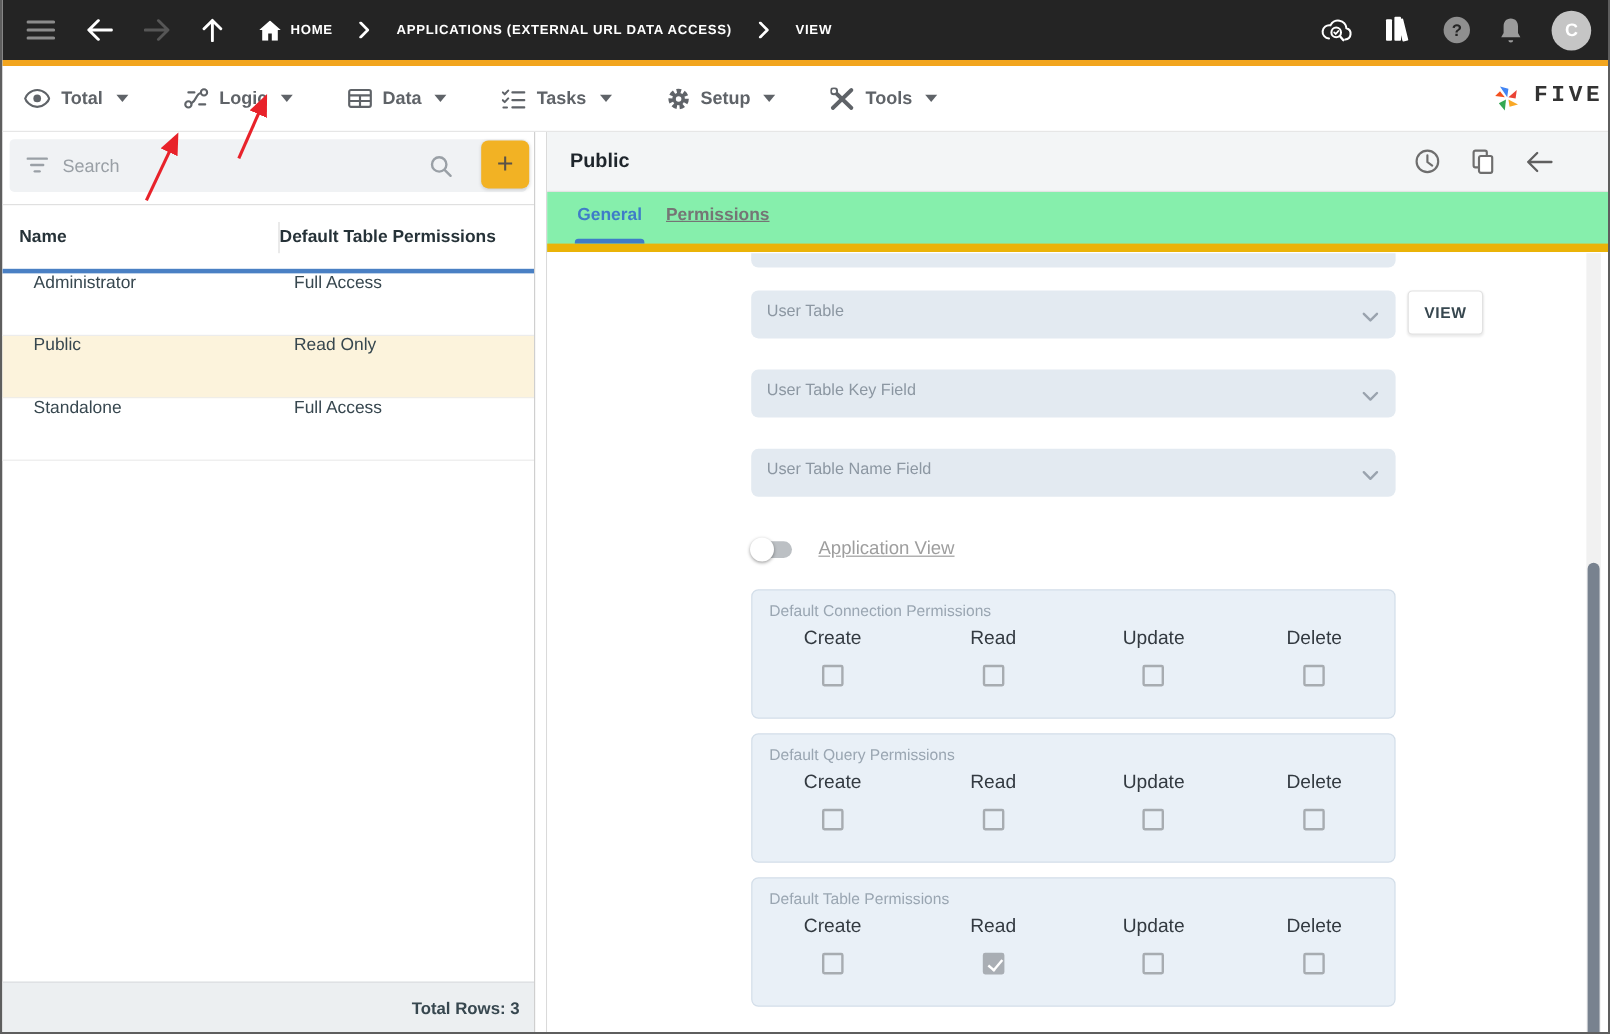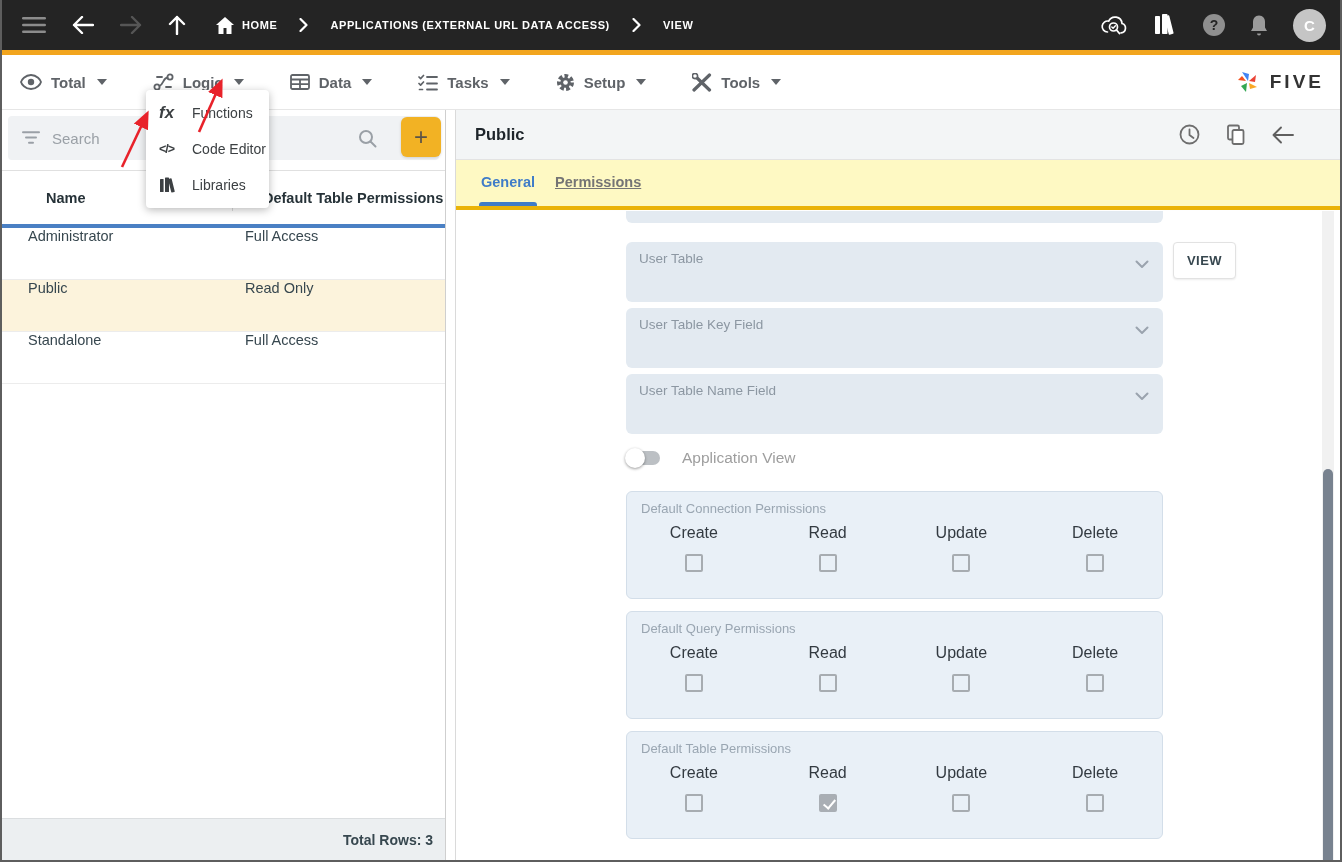--- a/index.html
+++ b/index.html
@@ -23,21 +23,21 @@
   .avatar { width:33px; height:33px; border-radius:50%; background:#C5C5C5; color:#fff;
             display:flex; align-items:center; justify-content:center; font-size:15px; font-weight:bold; cursor:pointer; }
 
   .accent-line { position:absolute; top:50px; left:0; right:0; height:5px; background:#F2A51E; }
 
   
   .menubar { position:absolute; top:55px; left:0; right:0; height:55px; background:#fff;
              border-bottom:1px solid #E6E6E6; display:flex; align-items:center; gap:46px; padding-left:18px; }
   .menu-item { display:flex; align-items:center; gap:9px; color:#5F6368; font-size:15px; font-weight:600; cursor:pointer; }
   .caret { width:0; height:0; border-left:5px solid transparent; border-right:5px solid transparent; border-top:6px solid #5F6368; margin-left:2px; }
-  .brand { margin-left:auto; margin-right:16px; display:flex; align-items:center; gap:8px; }
+  .brand { margin-left:auto; margin-right:4px; display:flex; align-items:flex-start; gap:8px;font-family:Liberation Mono, monospace; }
   .brand-word { font-size:19px; font-weight:600; letter-spacing:3px; color:#333; }
 
   
   .dropdown { position:absolute; top:90px; left:144px; width:123px; background:#fff; border-radius:4px;
               box-shadow:0 2px 8px rgba(0,0,0,.28); padding:5px 0; z-index:40; }
   .dd-item { height:36px; display:flex; align-items:center; padding-left:13px; gap:11px;
              font-size:14px; color:#3C4043; cursor:pointer; white-space:nowrap; }
   .fx-glyph { font-size:17px; font-weight:bold; font-style:italic; color:#3C4043; width:22px; }
   .code-glyph { font-size:12.5px; font-weight:bold; color:#3C4043; width:22px; letter-spacing:-1px; }
 
@@ -48,60 +48,60 @@
   .search-input { position:absolute; left:6px; right:6px; top:6px; height:44px; background:#F0F2F4; border-radius:4px; }
   .search-input input { position:absolute; left:44px; top:0; height:100%; width:250px; border:none; outline:none;
                         background:transparent; font-size:15px; color:#444; font-family:"Liberation Sans",sans-serif; }
   .search-input input::placeholder { color:#9AA0A6; }
   .filter-ic { position:absolute; left:14px; top:14px; }
   .mag-ic { position:absolute; right:62px; top:13px; }
   .add-btn { position:absolute; right:4px; top:7px; width:40px; height:40px; background:#F2B224; border:none;
              border-radius:6px; cursor:pointer; box-shadow:0 1px 3px rgba(0,0,0,.15);
              font-size:24px; font-weight:400; color:#5A5348; line-height:38px; }
   .table-header { position:relative; height:54px; border-top:1px solid #E0E0E0; display:flex; align-items:center; }
-  .th-name { margin-left:44px; width:192px; font-size:14.5px; font-weight:bold; color:#263238; cursor:pointer; }
+  .th-name { margin-left:14px; width:192px; font-size:14.5px; font-weight:bold; color:#263238; cursor:pointer; }
   .th-sep { position:absolute; left:230px; top:14px; height:26px; width:1px; background:#DCDCDC; }
   .th-perm { margin-left:25px; font-size:14.5px; font-weight:bold; color:#263238; cursor:pointer; }
   .selection-bar { height:4px; background:#4A80C4; }
   .t-row { height:52px; display:flex; align-items:flex-start; border-bottom:1px solid #ECECEC; cursor:pointer; background:#fff; }
   .t-row.selected { background:#FCF3DC; }
   .td-name { margin-left:26px; width:217px; font-size:14.5px; color:#37474F; }
   .td-perm { font-size:14.5px; color:#37474F; }
   .table-footer { position:absolute; left:0; right:0; bottom:0; height:42px; background:#ECEFF1;
                   border-top:1px solid #DBDEE0; display:flex; align-items:center; justify-content:flex-end; padding-right:12px; }
   .table-footer span { font-size:14px; font-weight:bold; color:#37474F; }
 
   
   .detail-panel { position:absolute; top:110px; left:453px; right:0; bottom:0; background:#fff; border-left:1px solid #DADADA; }
   .detail-header { height:50px; background:#F3F5F6; border-bottom:1px solid #E3E3E3; display:flex; align-items:center; }
   .detail-title { margin-left:19px; font-size:16.5px; font-weight:bold; color:#1E252B; }
   .dh-icons { margin-left:auto; display:flex; align-items:center; gap:26px; margin-right:46px; }
   .dh-icons .tb-icon { color:#6E6E6E; }
-  .tab-bar { position:relative; height:50px; background:#fef9c3; border-bottom:4px solid #eab308; display:flex; align-items:flex-end;text-align:right; }
+  .tab-bar { position:relative; height:50px; background:#86efac; border-bottom:7px solid #eab308; display:flex; align-items:flex-end;text-align:right; }
   .tab { position:relative; margin-bottom:0; padding:0 2px 16px 2px; font-size:14.5px; font-weight:bold; color:#757575; cursor:pointer; }
   .tab.first { margin-left:23px; }
   .tab.second { margin-left:16px;text-decoration:underline; }
   .tab.active { color:#3F7CC8; }
   .tab.active::after { content:""; position:absolute; left:0; right:0; bottom:0; height:4px; background:#3F7CC8; border-radius:3px 3px 0 0; }
   .detail-content { position:absolute; top:101px; left:0; right:0; bottom:0; background:#fff; }
 
-  .field { position:absolute; left:170px; width:537px; height:60px; background:#E3EAF1; border-radius:6px; cursor:pointer;padding-left:11px; }
+  .field { position:absolute; left:170px; width:537px; height:40px; background:#E3EAF1; border-radius:6px; cursor:pointer;padding-left:11px; }
   .field-label { position:absolute; left:13px; top:9px; font-size:13.5px; color:#8C97A2; }
   .field-chev { position:absolute; right:14px; top:18px; }
   .field-partial { position:absolute; left:170px; width:537px; top:0; height:12px; background:#E3EAF1; border-radius:0 0 6px 6px; cursor:pointer; }
 
   .view-btn { position:absolute; left:717px; top:31px; width:63px; height:37px; background:#fff;
               border:1px solid #E2E2E2; border-radius:4px; font-size:13px; font-weight:bold; letter-spacing:.5px;
               color:#37474F; cursor:pointer; box-shadow:0 1px 2px rgba(0,0,0,.08); font-family:"Liberation Sans",sans-serif; }
 
   .toggle-row { position:absolute; left:170px; top:234px; height:26px; display:flex; align-items:center; gap:22px; cursor:pointer; }
   .tg-track { position:relative; width:34px; height:14px; background:#BCC0C4; border-radius:7px; }
   .tg-knob { position:absolute; left:-1px; top:-3px; width:20px; height:20px; background:#fff; border-radius:50%;
              box-shadow:0 1px 3px rgba(0,0,0,.4); }
-  .toggle-label { font-size:15.5px; color:#9E9E9E; }
+  .toggle-label { font-size:15.5px; color:#9E9E9E;text-decoration:underline; }
 
   .perm-group { position:absolute; left:170px; width:537px; height:108px; background:#E9F0F7;
                 border:1px solid #D3DEE9; border-radius:6px; }
   .pg-label { position:absolute; left:14px; top:9px; font-size:13px; color:#9AA6B2; }
   .pg-cols { position:absolute; left:0; right:0; top:32px; display:flex; }
   .perm-col { flex:1; text-align:center; font-size:16px; color:#333A41; }
   .pg-checks { position:absolute; left:0; right:0; top:62px; display:flex; }
   .pg-checks .cell { flex:1; display:flex; justify-content:center; }
   .perm-check { width:18px; height:18px; border:2px solid #A7ACB1; border-radius:2px; cursor:pointer; position:relative; }
   .perm-check.checked { background:#A9AEB4; border-color:#A9AEB4; }
@@ -270,42 +270,20 @@
             <path d="M15 15 L23 19 L16 21 Z" fill="#F9A825"></path>
             <path d="M13 15 L12 24 L7 18 Z" fill="#34A853"></path>
             <path d="M12 13 L4 12 L8 8 Z" fill="#F4511E"></path>
           </g>
         </svg>
       </span>
       <span class="brand-word">FIVE</span>
     </div>
   </nav>
 
-  <div class="dropdown">
-    <div class="dd-item">
-      <span class="fx-glyph">fx</span>
-      <span>Functions</span>
-    </div>
-    <div class="dd-item">
-      <span class="code-glyph">&lt;/&gt;</span>
-      <span>Code Editor</span>
-    </div>
-    <div class="dd-item">
-      <span style="width:22px;">
-        <svg width="19" height="17" viewBox="0 0 19 17">
-            <g fill="#3C4043">
-              <rect x="1" y="2" width="3.6" height="13" rx="0.6"></rect>
-              <rect x="6" y="0.5" width="4" height="14.5" rx="0.6"></rect>
-              <rect x="10.5" y="1.5" width="3.6" height="14" rx="0.6" transform="rotate(-14 12 8)"></rect>
-            </g>
-          </svg>
-      </span>
-      <span>Libraries</span>
-    </div>
-  </div>
 
   <aside class="left-panel">
     <div class="search-row">
       <div class="search-input">
         <span class="filter-ic">
           <svg width="18" height="15" viewBox="0 0 18 15">
               <g stroke="#9AA0A6" stroke-width="2" stroke-linecap="round">
                 <path d="M1 2.2 h16"></path>
                 <path d="M4 7.5 h10"></path>
                 <path d="M7 12.8 h4"></path>

